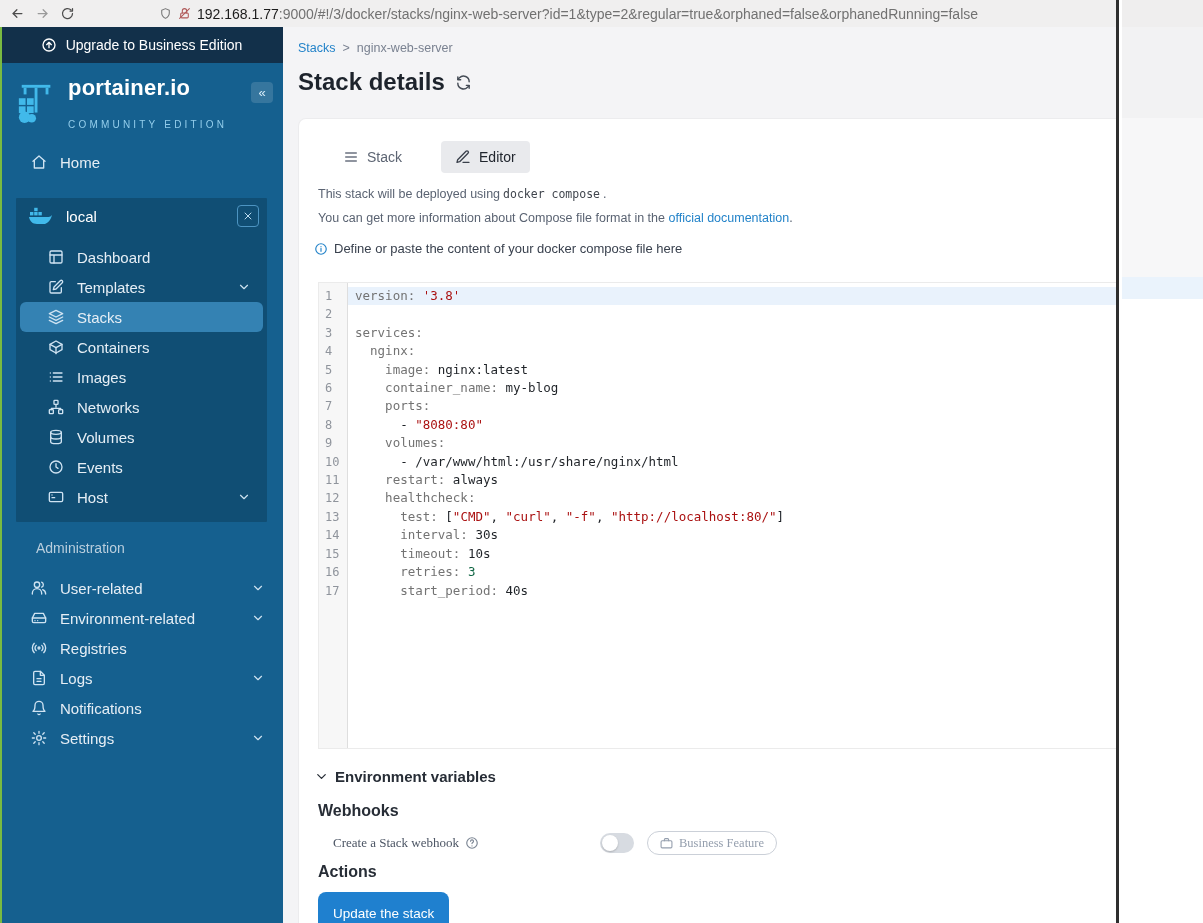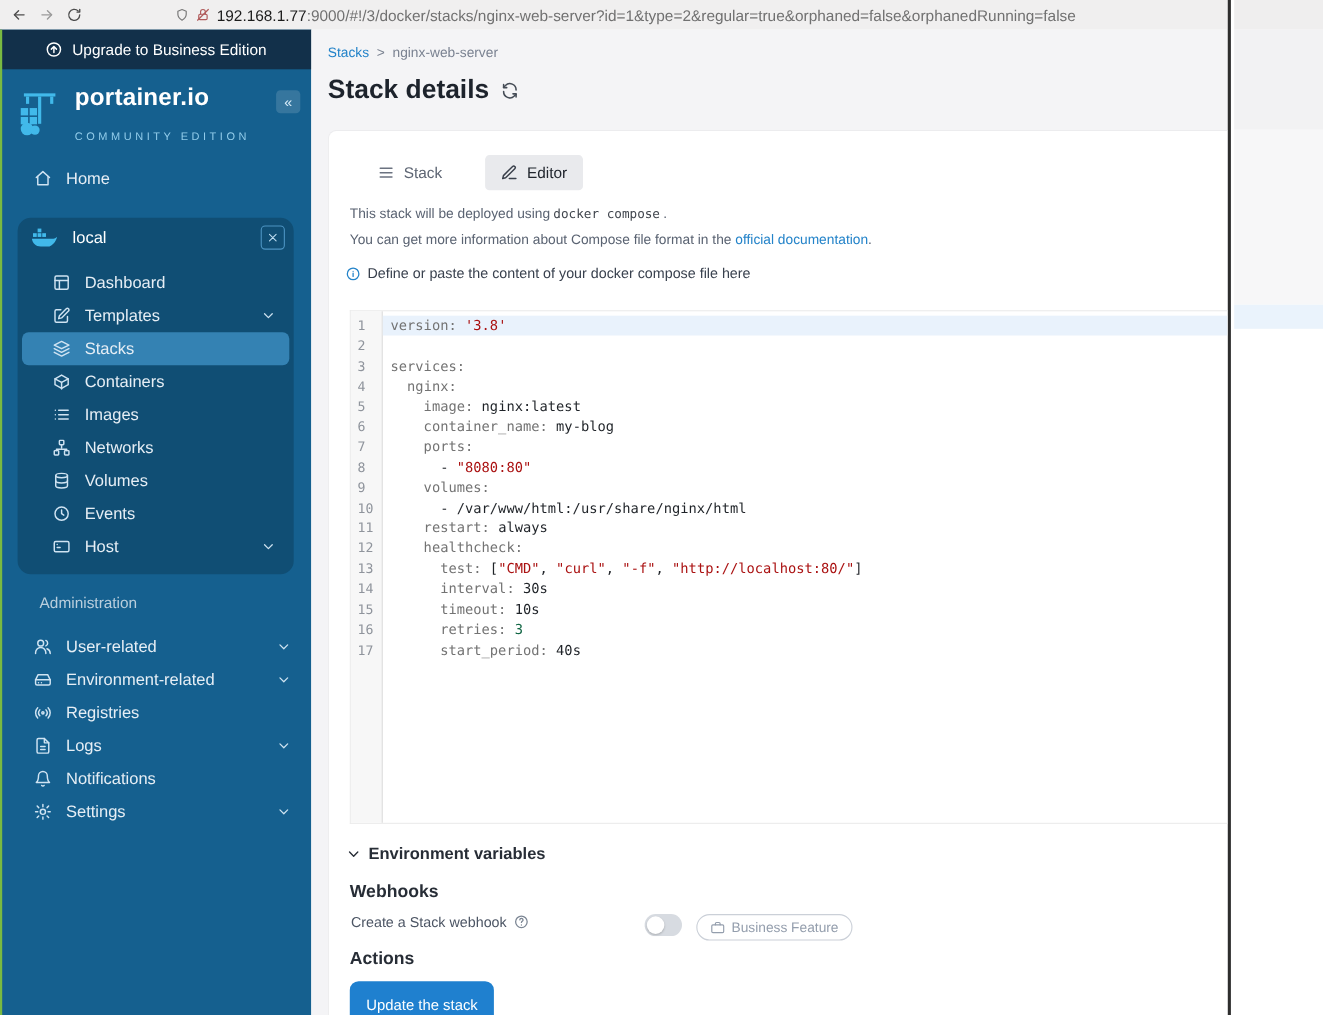--- a/index.html
+++ b/index.html
@@ -39,21 +39,21 @@
     background:rgba(255,255,255,.14); border-radius:4px; color:#d9edf9; font-size:13px;
     display:flex; align-items:center; justify-content:center; cursor:pointer; }
   .side-item, .env-item { display:flex; align-items:center; gap:13px; height:30px;
     font-size:15px; color:#e6eef5; cursor:pointer; }
   .side-item { padding:0 18px 0 31px; }
   .home-item { position:absolute; left:0; right:0; top:120px; }
   .mi { flex:none; color:#cfe3f2; } .mi svg { width:16px; height:16px; }
   .lbl { flex:1; white-space:nowrap; overflow:hidden; }
   .chev { flex:none; color:#cde2f0; } .chev svg { width:14px; height:14px; }
   .env-panel { position:absolute; left:16px; right:16px; top:171px; background:#104e74;
-    border-radius:12px; padding-bottom:10px; }
+    border-radius:1px; padding-bottom:10px; }
   .env-header { height:36px; display:flex; align-items:center; gap:14px; padding:0 8px 0 12px;
     color:#fff; font-size:15px; margin-bottom:8px; }
   .whale { color:#41b9ea; } .whale svg { width:24px; height:18px; }
   .env-name { flex:1; }
   .env-close { width:22px; height:22px; border:1px solid #4c94c2; border-radius:4px;
     color:#bcdcf0; display:flex; align-items:center; justify-content:center; cursor:pointer; }
   .env-close svg { width:12px; height:12px; }
   .env-item { padding:0 12px 0 28px; margin:0 4px; border-radius:6px; }
   .env-item.active { background:#3482b3; }
   .admin-label { position:absolute; left:36px; top:513px; font-size:14px; color:#b9cedd; }
@@ -93,22 +93,22 @@
   .codecol { flex:1; padding-top:4px; cursor:text; }
   .cl { padding-left:7px; white-space:pre; color:#1f2328; }
   .cl.active { background:#e9f2fc; }
   .tk-k { color:#737373; } .tk-s { color:#aa1111; } .tk-n { color:#116644; } .tk-p { color:#1f2328; }
 
   .envvars { position:absolute; left:15px; top:649px; display:flex; align-items:center; gap:6px;
     font-size:15px; font-weight:600; color:#272d36; cursor:pointer; }
   .envvars .ic svg { width:15px; height:15px; }
   .sec-title { position:absolute; left:19px; font-size:16px; font-weight:700; color:#272d36; }
   .webhooks-title { top:683px; }
-  .webhook-row { position:absolute; left:20px; top:712px; right:20px; height:24px;
-    display:flex; align-items:flex-start; font-size:13px; color:#4c5564; }
+  .webhook-row { position:absolute; left:34px; top:712px; right:20px; height:24px;
+    display:flex; align-items:center; font-size:13px; color:#4c5564;font-family:Liberation Serif, serif; }
   .qicon { color:#7c8694; margin-left:6px; } .qicon svg { width:14px; height:14px; }
   .toggle { position:absolute; left:267px; width:34px; height:20px; background:#d7dbe1;
     border-radius:10px; cursor:pointer; }
   .knob { position:absolute; left:2px; top:2px; width:16px; height:16px; background:#fff;
     border-radius:50%; box-shadow:0 1px 2px rgba(0,0,0,.2); }
   .biz-badge { position:absolute; left:314px; height:24px; display:flex; align-items:center; gap:6px;
     border:1px solid #cbd0d8; border-radius:12px; padding:0 12px; color:#949ead; font-size:12.5px; }
   .biz-badge .ic svg { width:13px; height:13px; }
   .actions-title { top:744px; }
   .update-btn { position:absolute; left:19px; top:773px; height:42px; padding:0 15px;

